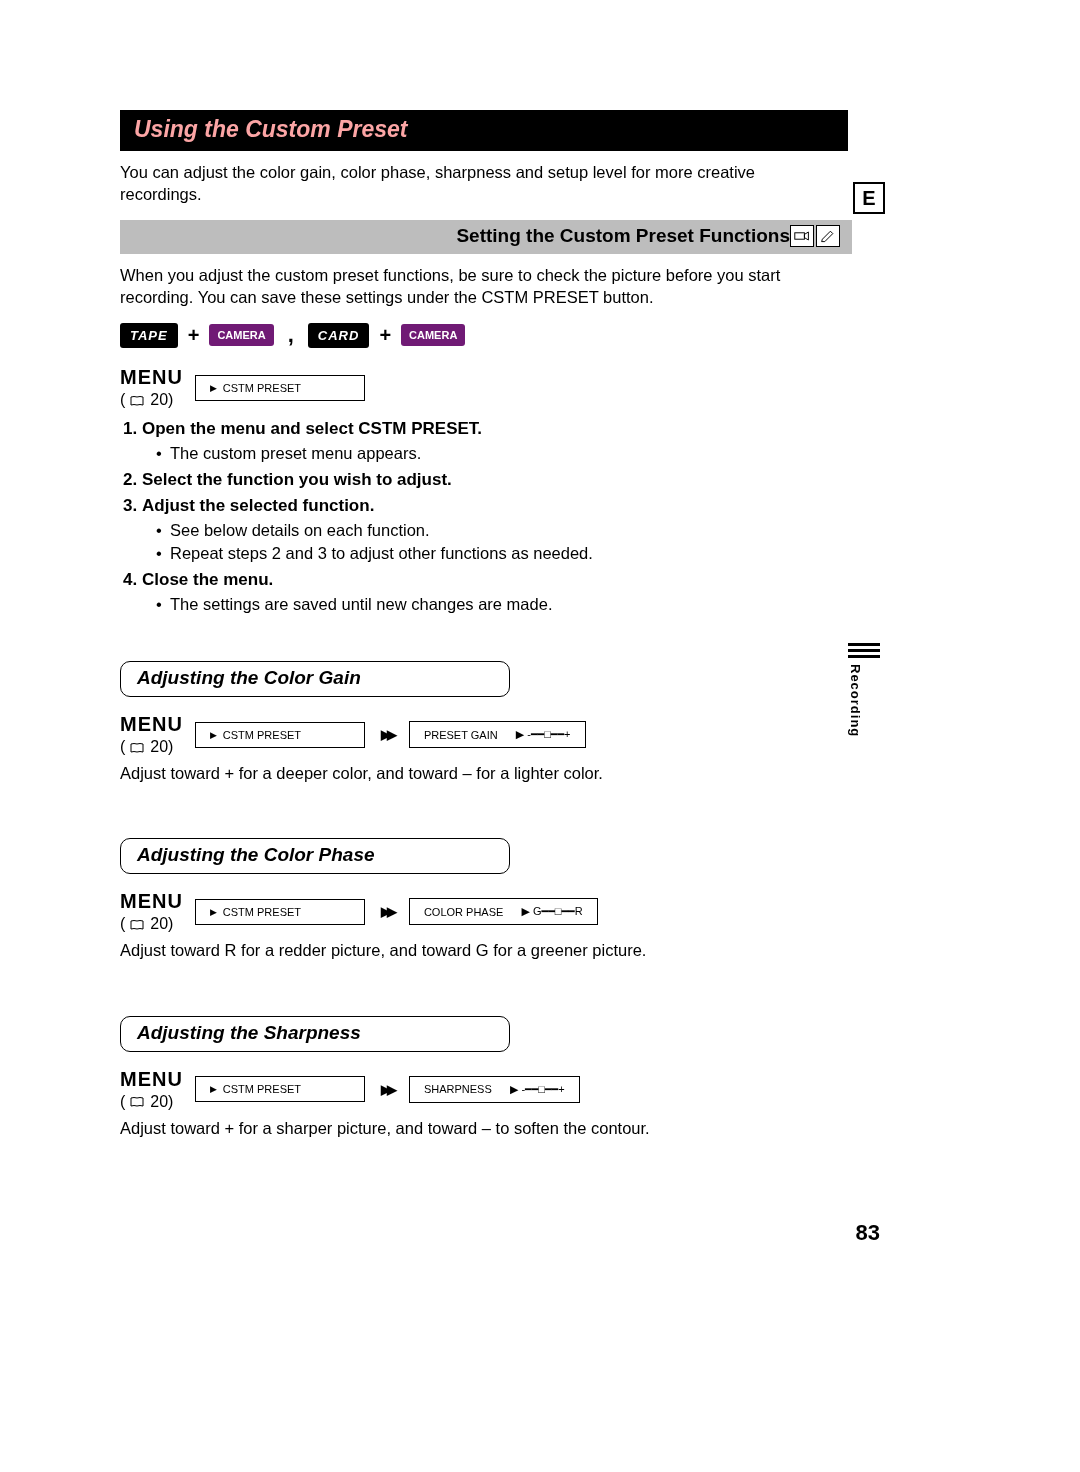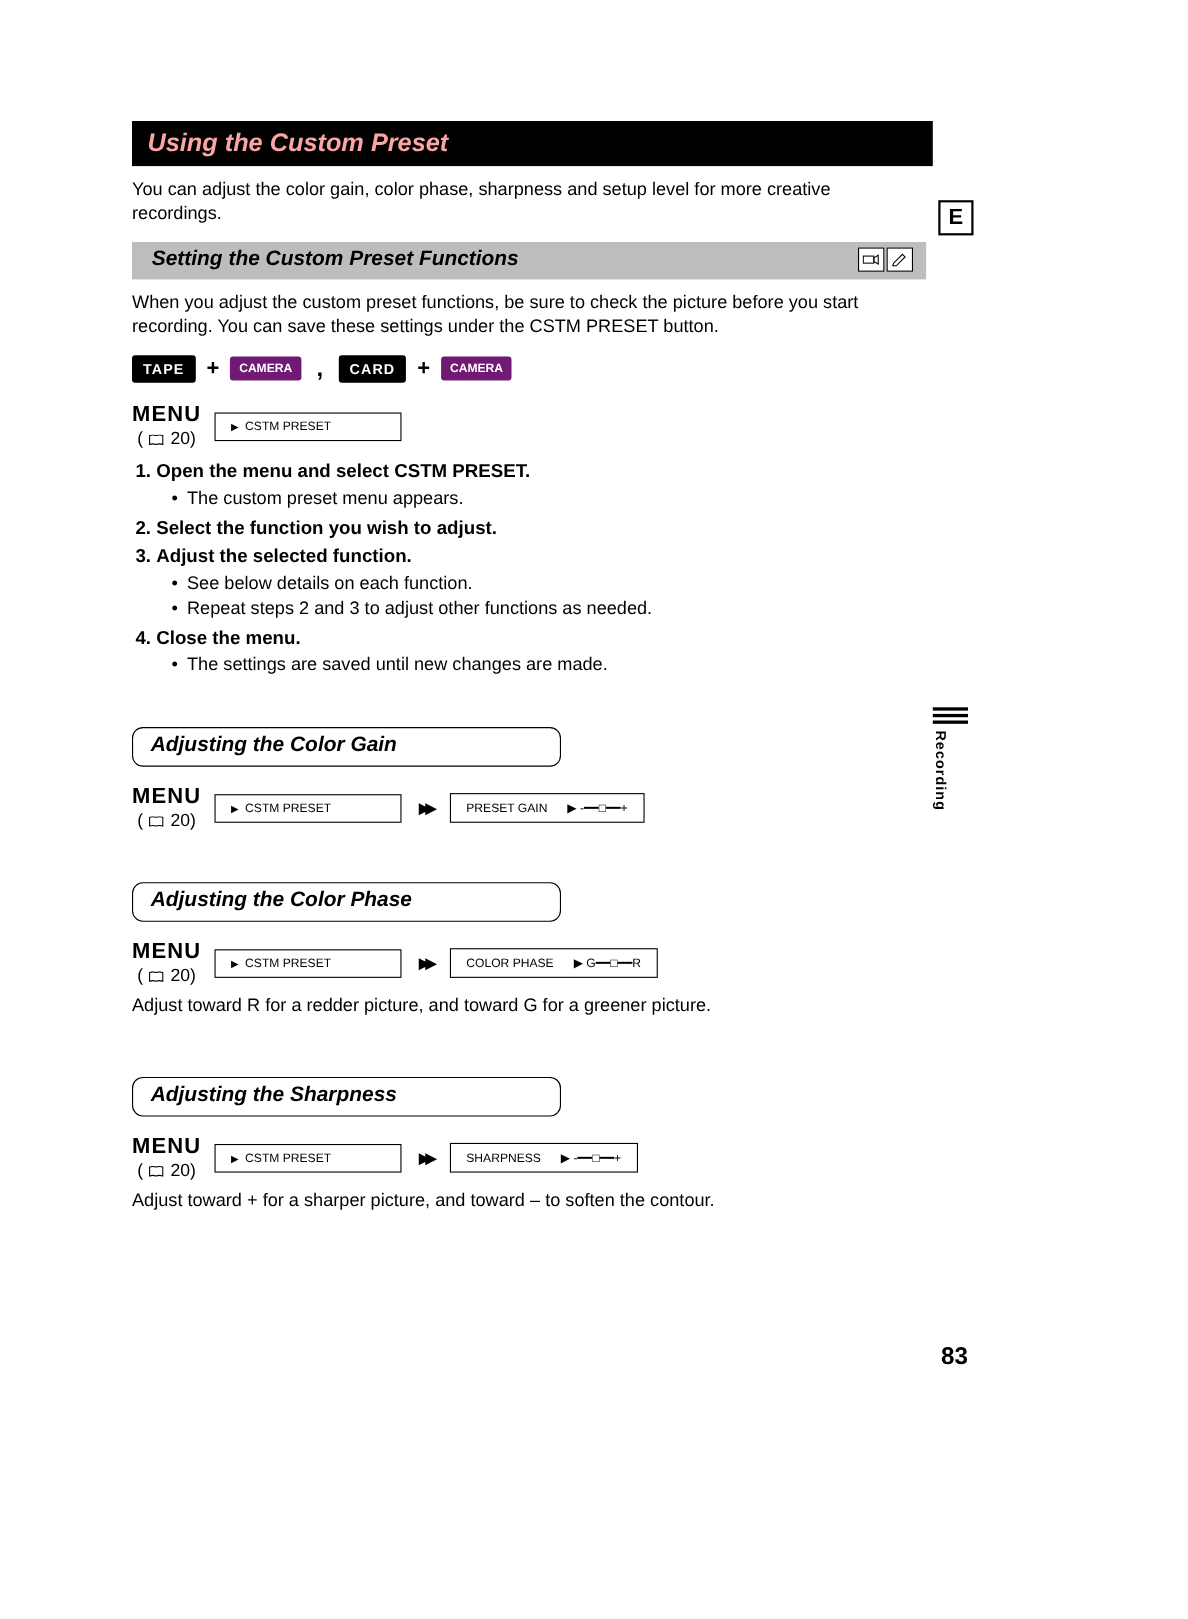--- a/index.html
+++ b/index.html
@@ -44,28 +44,27 @@
   }
   .intro-text {
     font-size: 16.5px;
     line-height: 1.35;
     margin-bottom: 14px;
     width: 720px;
   }
   .subtitle-bar {
     background: #bdbdbd;
     font-weight: bold;
-    font-style: italic;
     font-size: 19px;
-    padding: 5px 12px 7px 18px;
+    padding: 5px 12px 7px 28px;
     margin-bottom: 10px;
     width: 692px;
     display: flex;
     align-items: center;
-    justify-content: space-between;
+    justify-content: flex-end;
   }
   .subtitle-icons {
     display: flex;
     gap: 2px;
   }
   .subtitle-icons .ic {
     width: 22px;
     height: 20px;
     background: #fff;
     border: 1px solid #000;
@@ -87,20 +86,21 @@
     margin: 6px 0 18px 0;
     font-size: 13px;
   }
   .chip-black {
     background: #000;
     color: #fff;
     font-weight: bold;
     letter-spacing: 1px;
     padding: 5px 10px;
     border-radius: 3px;
+    font-style: italic;
   }
   .chip-outline {
     background: #701a75;
     color: #fff;
     font-weight: bold;
     font-size: 11px;
     padding: 5px 8px;
     border-radius: 3px;
   }
   .plus {
@@ -112,21 +112,21 @@
     font-weight: bold;
     margin: 0 4px;
   }
   .menu-block {
     display: flex;
     align-items: center;
     gap: 12px;
     margin: 8px 0 6px 0;
   }
   .menu-label {
-    text-align: center;
+    text-align: left;
   }
   .menu-word {
     font-family: "Arial Black", Arial, sans-serif;
     font-weight: 900;
     letter-spacing: 1px;
     font-size: 20px;
   }
   .menu-ref {
     font-size: 16px;
     margin-top: 2px;
@@ -315,20 +315,21 @@
       <span class="tri">▶</span>
       <span>CSTM PRESET</span>
     </div>
     <span class="dbl-arrow">▶▶</span>
     <div class="path-box">
       <span>PRESET GAIN</span>
       &nbsp;&nbsp;
       <span class="slider-graphic">▶ <span>-</span>━━□━━<span>+</span></span>
     </div>
   </div>
+  <div class="body-text">Adjust toward + for a deeper color, and toward – for a lighter color.</div>
 
   
   <div class="sub-heading-round">Adjusting the Color Phase</div>
   <div class="menu-block">
     <div class="menu-label">
       <div class="menu-word">MENU</div>
       <div class="menu-ref">( <svg class="book-glyph" width="14" height="10" viewBox="0 0 14 10">
             <path d="M1 1 Q4 0 7 1 Q10 0 13 1 L13 9 Q10 8 7 9 Q4 8 1 9 Z" fill="none" stroke="#000" stroke-width="1"></path>
           </svg><span> 20)</span></div>
     </div>

